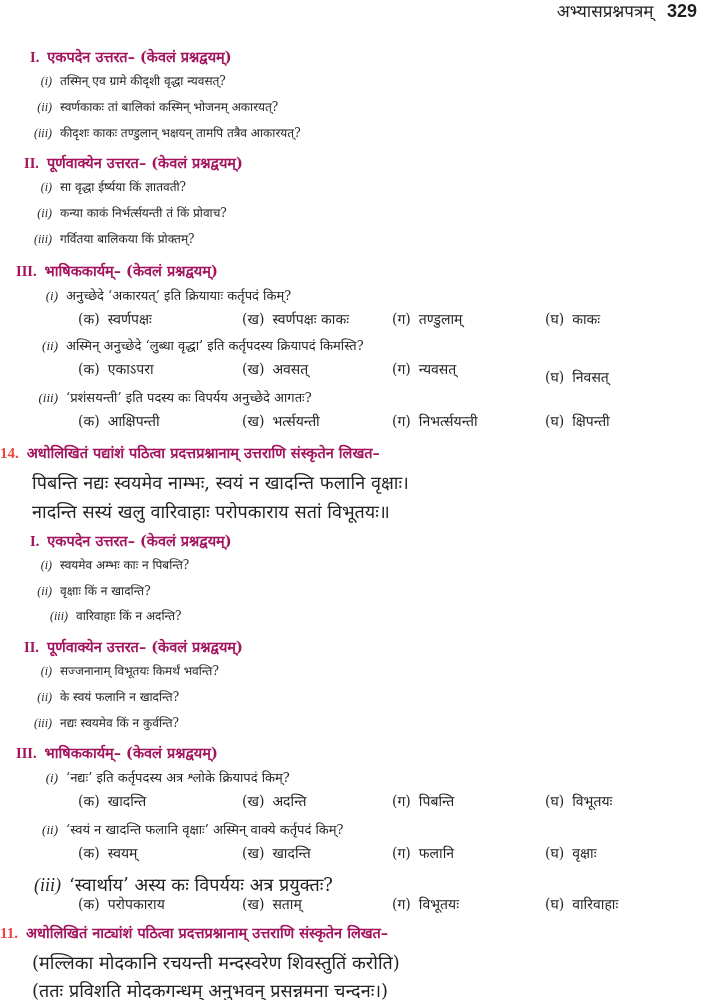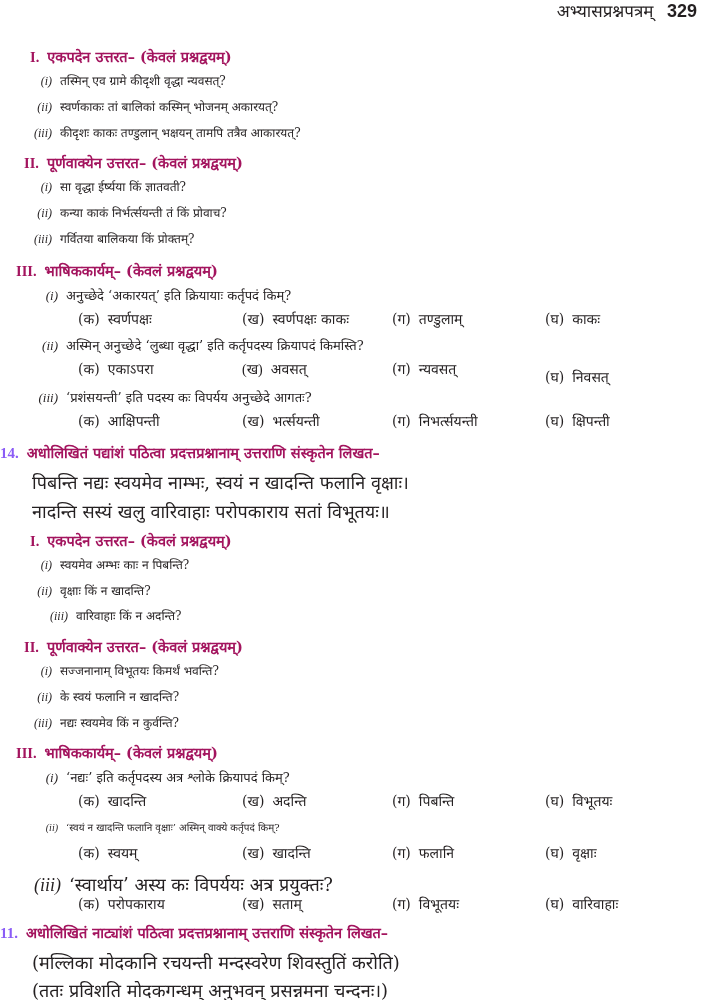--- a/index.html
+++ b/index.html
@@ -11,21 +11,21 @@
     position: absolute; top: 0; right: 14px; height: 24px; line-height: 22px;
     font-size: 17px; color: #231f20; white-space: nowrap;
   }
   .running-head .title { margin-right: 8px; margin-left: 28px; }
   .running-head .pageno {
     font-family: "Liberation Sans", sans-serif; font-weight: bold; font-size: 18px;
   }
   .abs { position: absolute; white-space: nowrap; }
   .heading { color: #a3145e; font-size: 14.5px; font-weight: bold; text-align: right; }
   .heading .num { font-family: "Liberation Serif", serif; font-weight: bold; margin-right: 8px; }
-  .qnum { color: #8b5cf6; font-family: "Liberation Serif", serif; font-size: 15px; margin-right: 8px; }
+  .qnum { color: #ef4444; font-family: "Liberation Serif", serif; font-size: 15px; margin-right: 8px; }
   .q { font-size: 12px; }
   .q .roman { font-family: "Liberation Serif", serif; font-style: italic; display: inline-block; min-width: 24px; text-align: right; margin-right: 8px; }
   .verse { font-size: 18px; }
   .opt { position: absolute; white-space: nowrap; font-size: 14px; }
   .opt .lbl { margin-right: 8px; }
 </style>
 </head>
 <body>
 
 <div class="running-head">
@@ -51,21 +51,21 @@
   <span class="num">III.</span><span>भाषिककार्यम्– (केवलं प्रश्नद्वयम्)</span>
 </div>
 <div class="abs q" style="left:34px; top:286px; font-size:13px;"><span class="roman">(i)</span><span>अनुच्छेदे ‘अकारयत्’ इति क्रियायाः कर्तृपदं किम्?</span></div>
 <div class="opt" style="left:78px; top:309px;"><span class="lbl">(क)</span><span>स्वर्णपक्षः</span></div>
 <div class="opt" style="left:242px; top:309px;"><span class="lbl">(ख)</span><span>स्वर्णपक्षः काकः</span></div>
 <div class="opt" style="left:392px; top:309px;"><span class="lbl">(ग)</span><span>तण्डुलाम्</span></div>
 <div class="opt" style="left:545px; top:309px;"><span class="lbl">(घ)</span><span>काकः</span></div>
 
 <div class="abs q" style="left:34px; top:336px; font-size:13px;"><span class="roman">(ii)</span><span>अस्मिन् अनुच्छेदे ‘लुब्धा वृद्धा’ इति कर्तृपदस्य क्रियापदं किमस्ति?</span></div>
 <div class="opt" style="left:78px; top:359px;"><span class="lbl">(क)</span><span>एकाऽपरा</span></div>
-<div class="opt" style="left:242px; top:359px;font-family:Liberation Serif, serif;"><span class="lbl">(ख)</span><span>अवसत्</span></div>
+<div class="opt" style="left:242px; top:359px;"><span class="lbl">(ख)</span><span>अवसत्</span></div>
 <div class="opt" style="left:392px; top:359px;"><span class="lbl">(ग)</span><span>न्यवसत्</span></div>
 <div class="opt" style="left:545px; top:359px;margin-top:8px;"><span class="lbl">(घ)</span><span>निवसत्</span></div>
 
 <div class="abs q" style="left:34px; top:388px; font-size:13px;"><span class="roman">(iii)</span><span>‘प्रशंसयन्ती’ इति पदस्य कः विपर्यय अनुच्छेदे आगतः?</span></div>
 <div class="opt" style="left:78px; top:411px;"><span class="lbl">(क)</span><span>आक्षिपन्ती</span></div>
 <div class="opt" style="left:242px; top:411px;"><span class="lbl">(ख)</span><span>भर्त्सयन्ती</span></div>
 <div class="opt" style="left:392px; top:411px;"><span class="lbl">(ग)</span><span>निभर्त्सयन्ती</span></div>
 <div class="opt" style="left:545px; top:411px;"><span class="lbl">(घ)</span><span>क्षिपन्ती</span></div>
 
 <div class="abs heading" style="left:0px; top:442px;">
@@ -90,21 +90,21 @@
 
 <div class="abs heading" style="left:16px; top:742px;">
   <span class="num">III.</span><span>भाषिककार्यम्– (केवलं प्रश्नद्वयम्)</span>
 </div>
 <div class="abs q" style="left:34px; top:768px; font-size:13px;"><span class="roman">(i)</span><span>‘नद्यः’ इति कर्तृपदस्य अत्र श्लोके क्रियापदं किम्?</span></div>
 <div class="opt" style="left:78px; top:791px;"><span class="lbl">(क)</span><span>खादन्ति</span></div>
 <div class="opt" style="left:242px; top:791px;"><span class="lbl">(ख)</span><span>अदन्ति</span></div>
 <div class="opt" style="left:392px; top:791px;"><span class="lbl">(ग)</span><span>पिबन्ति</span></div>
 <div class="opt" style="left:545px; top:791px;"><span class="lbl">(घ)</span><span>विभूतयः</span></div>
 
-<div class="abs q" style="left:34px; top:820px; font-size:10px;"><span class="roman">(ii)</span><span>‘स्वयं न खादन्ति फलानि वृक्षाः’ अस्मिन् वाक्ये कर्तृपदं किम्?</span></div>
+<div class="abs q" style="left:34px; top:820px; font-size:13px;"><span class="roman">(ii)</span><span>‘स्वयं न खादन्ति फलानि वृक्षाः’ अस्मिन् वाक्ये कर्तृपदं किम्?</span></div>
 <div class="opt" style="left:78px; top:843px;"><span class="lbl">(क)</span><span>स्वयम्</span></div>
 <div class="opt" style="left:242px; top:843px;"><span class="lbl">(ख)</span><span>खादन्ति</span></div>
 <div class="opt" style="left:392px; top:843px;"><span class="lbl">(ग)</span><span>फलानि</span></div>
 <div class="opt" style="left:545px; top:843px;"><span class="lbl">(घ)</span><span>वृक्षाः</span></div>
 
 <div class="abs q" style="left:34px; top:872px; font-size:18px;"><span class="roman">(iii)</span><span>‘स्वार्थाय’ अस्य कः विपर्ययः अत्र प्रयुक्तः?</span></div>
 <div class="opt" style="left:78px; top:894px;"><span class="lbl">(क)</span><span>परोपकाराय</span></div>
 <div class="opt" style="left:242px; top:894px;"><span class="lbl">(ख)</span><span>सताम्</span></div>
 <div class="opt" style="left:392px; top:894px;"><span class="lbl">(ग)</span><span>विभूतयः</span></div>
 <div class="opt" style="left:545px; top:894px;"><span class="lbl">(घ)</span><span>वारिवाहाः</span></div>

